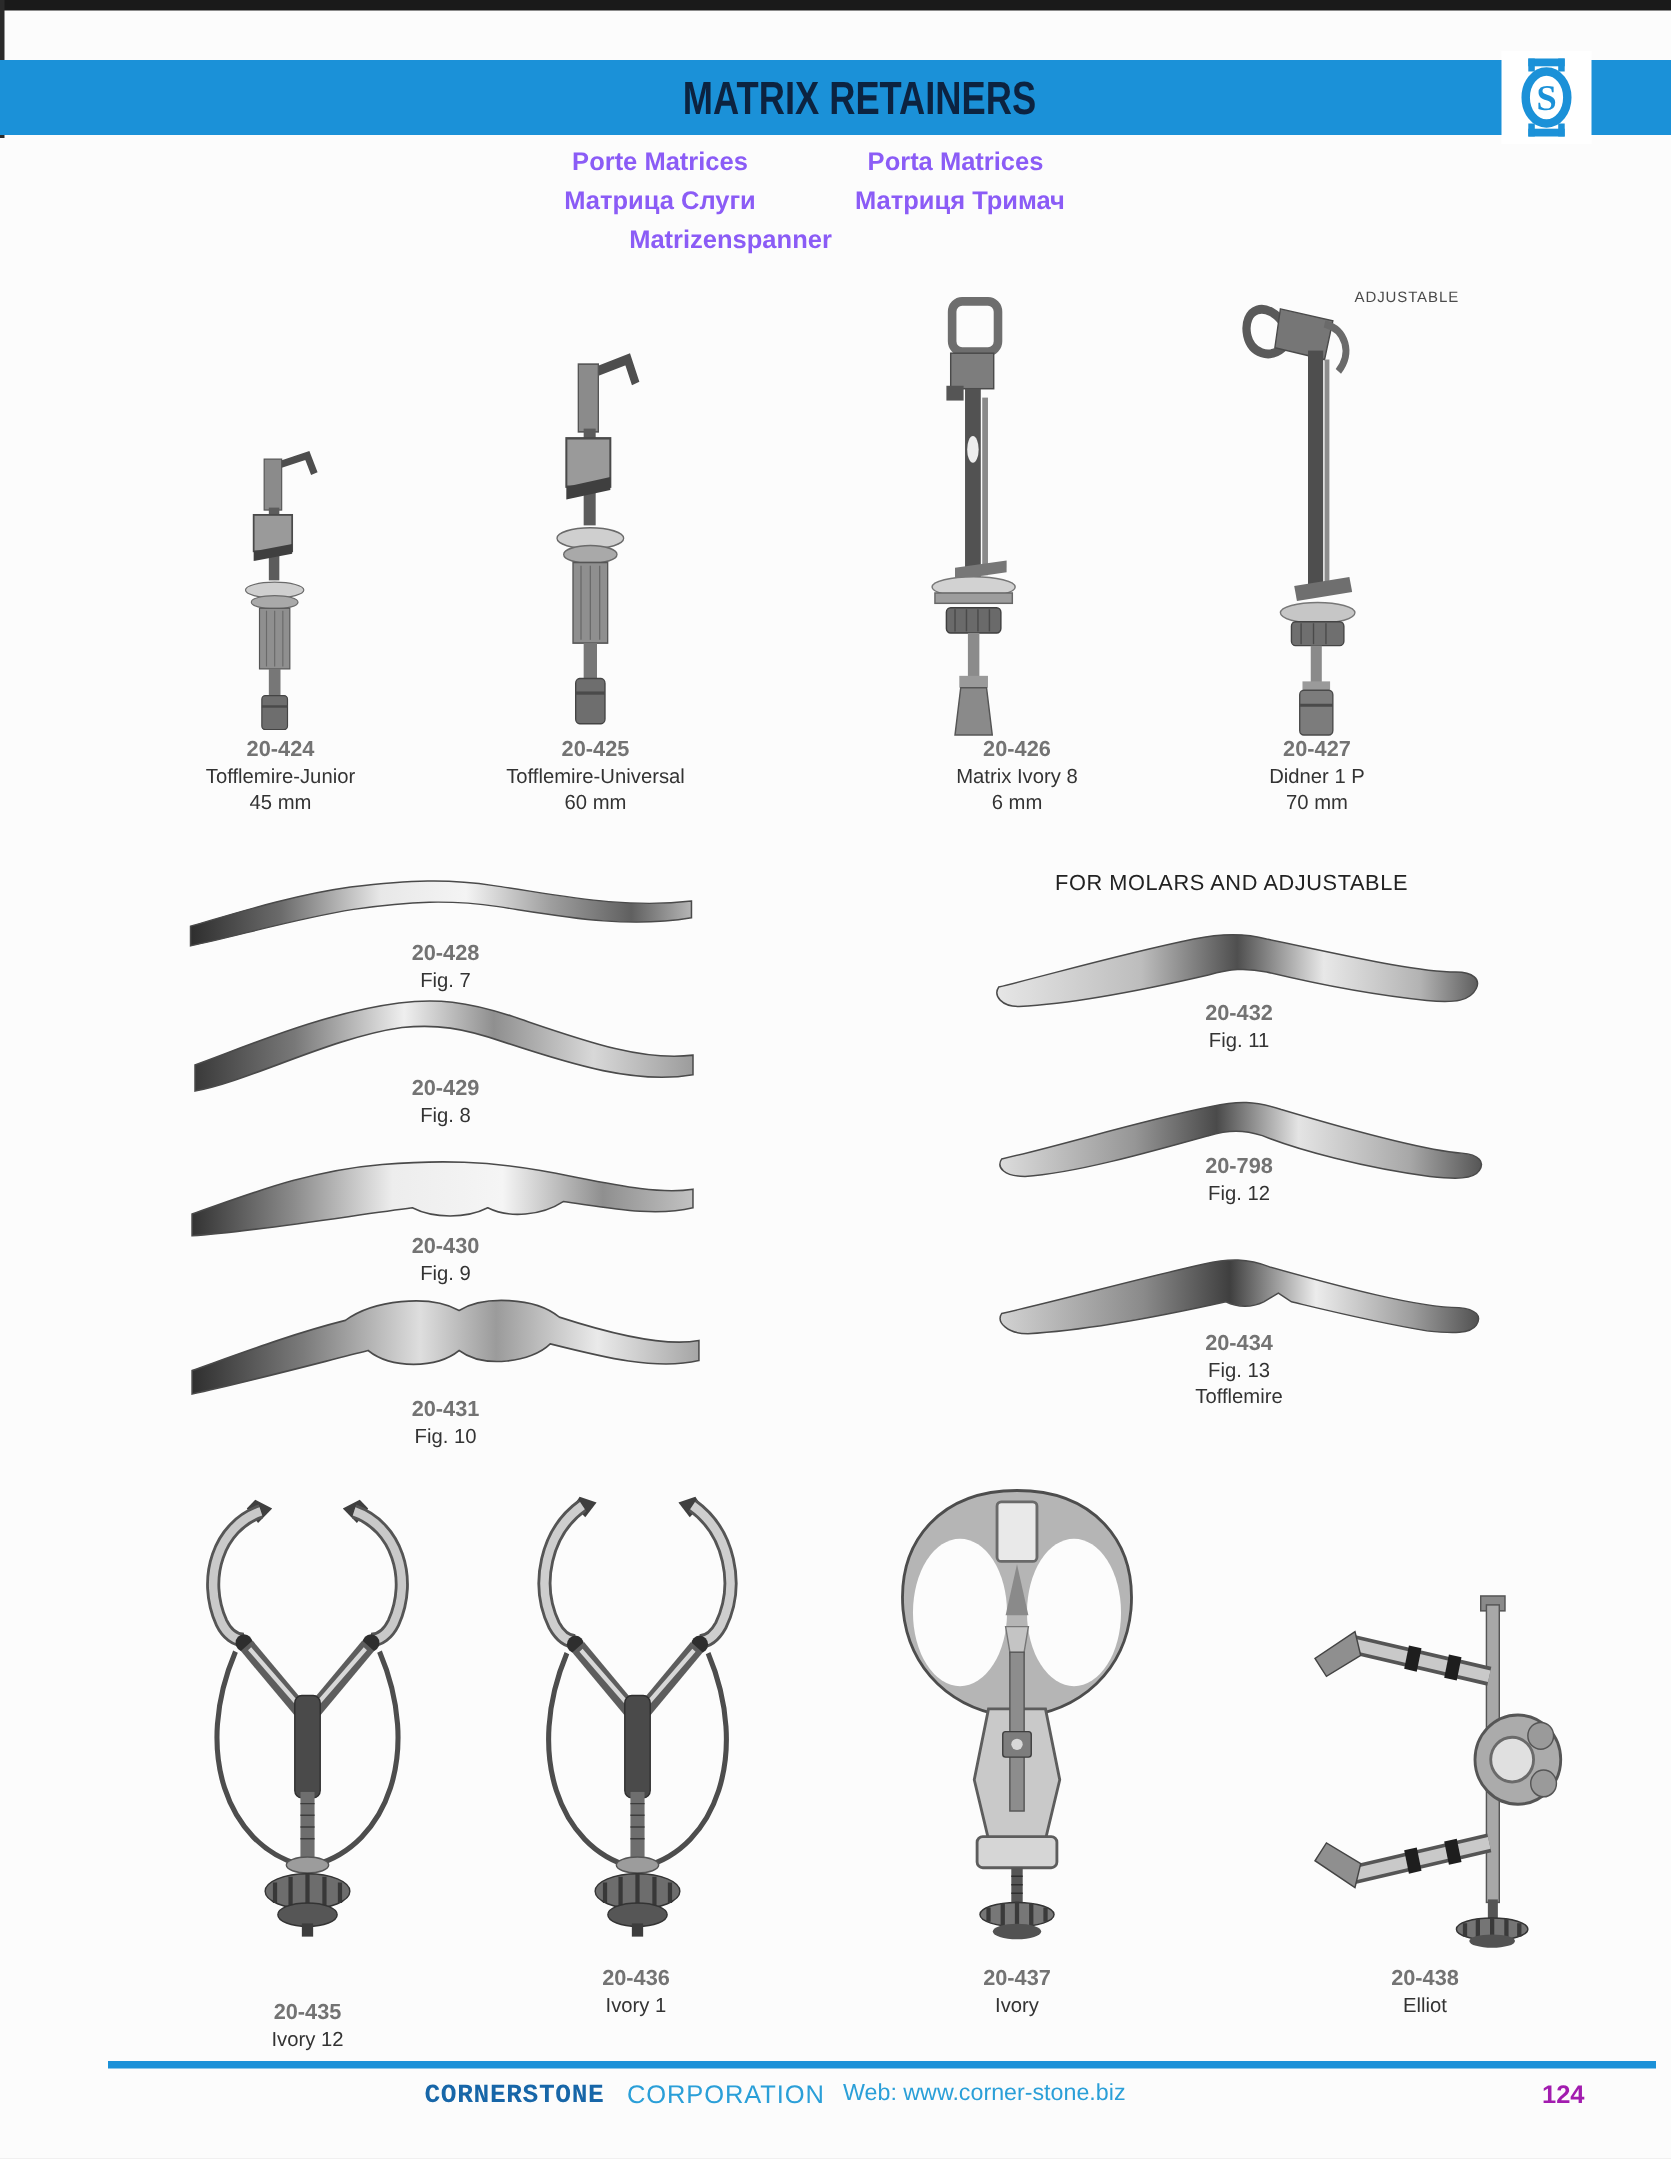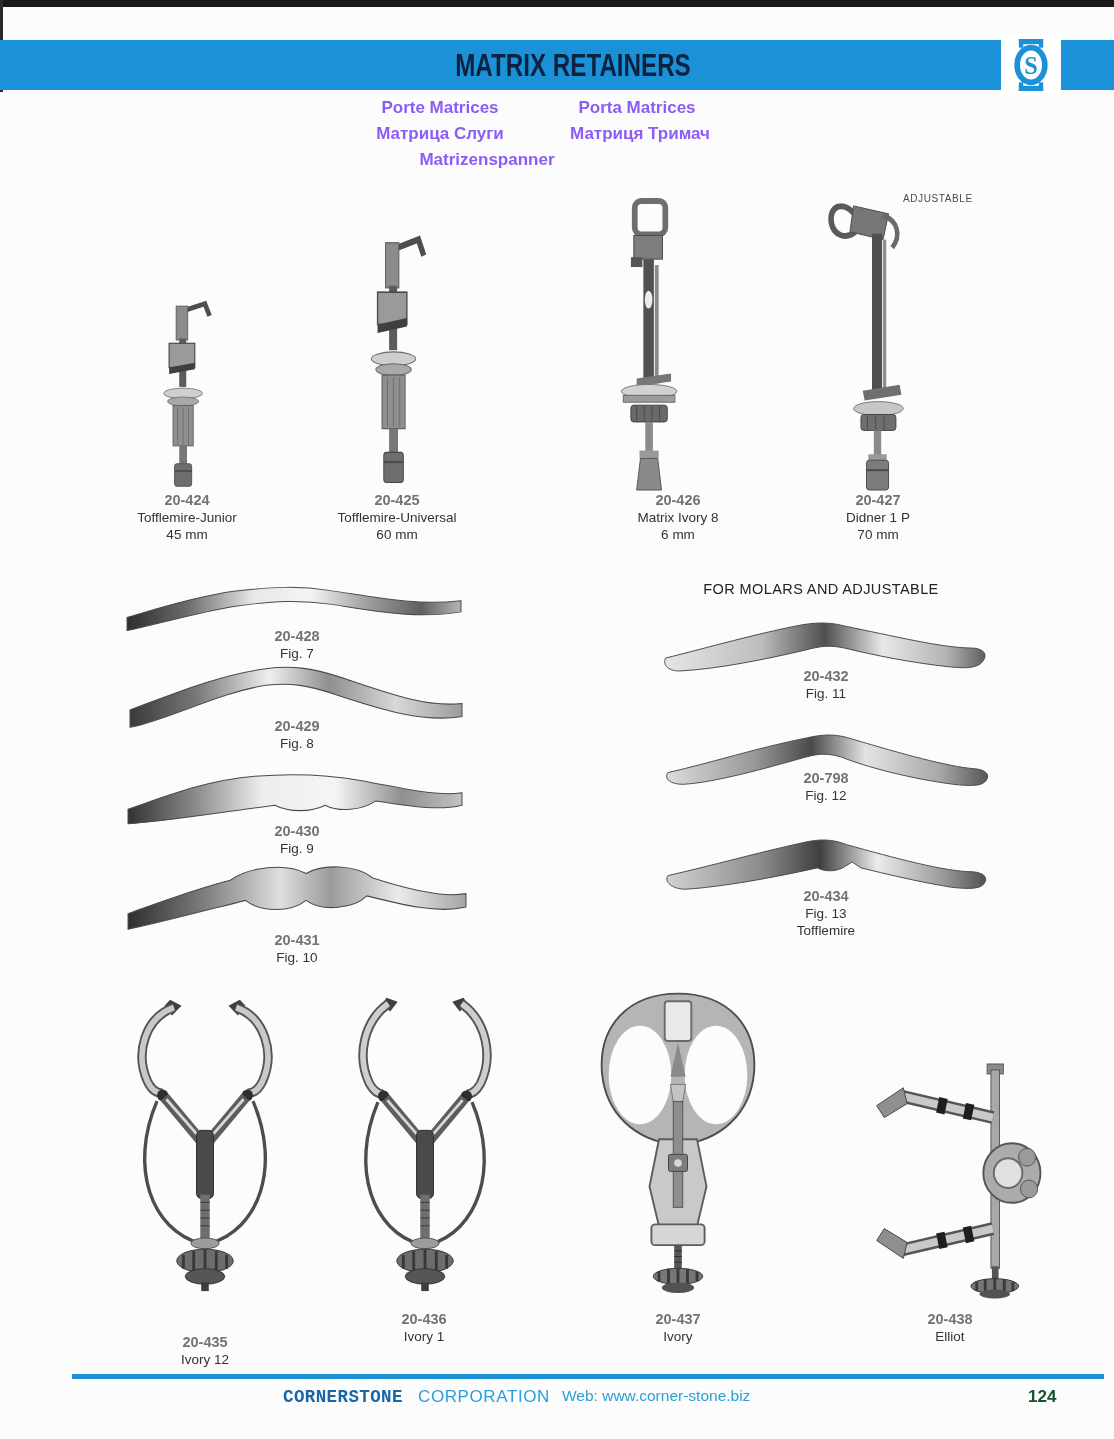--- a/index.html
+++ b/index.html
@@ -30,21 +30,21 @@
   }
   .adjustable{
     position:absolute;font-size:10px;color:#4a4a4a;letter-spacing:.6px;white-space:nowrap;
   }
   .fig{position:absolute;}
   .footer-rule{position:absolute;left:72px;top:1374px;width:1032px;height:5px;background:#1b91d8;}
   .footer-text{position:absolute;top:1387px;white-space:nowrap;}
   .brand-primary{font-family:Liberation Mono, monospace;font-weight:700;font-size:17.5px;color:#1766a8;letter-spacing:.4px;}
   .brand-secondary{font-size:17px;color:#2a9fd8;letter-spacing:.6px;}
   .web{font-size:15.5px;color:#2a9fd8;}
-  .page-number{font-size:17px;font-weight:700;color:#14532d;}
+  .page-number{font-size:17px;font-weight:700;color:#a21caf;}
 </style>
 </head>
 <body>
 
 <div class="page">
 
   <div class="topbar"></div>
   <div class="left-edge"></div>
 
   <div class="header-band"></div>

